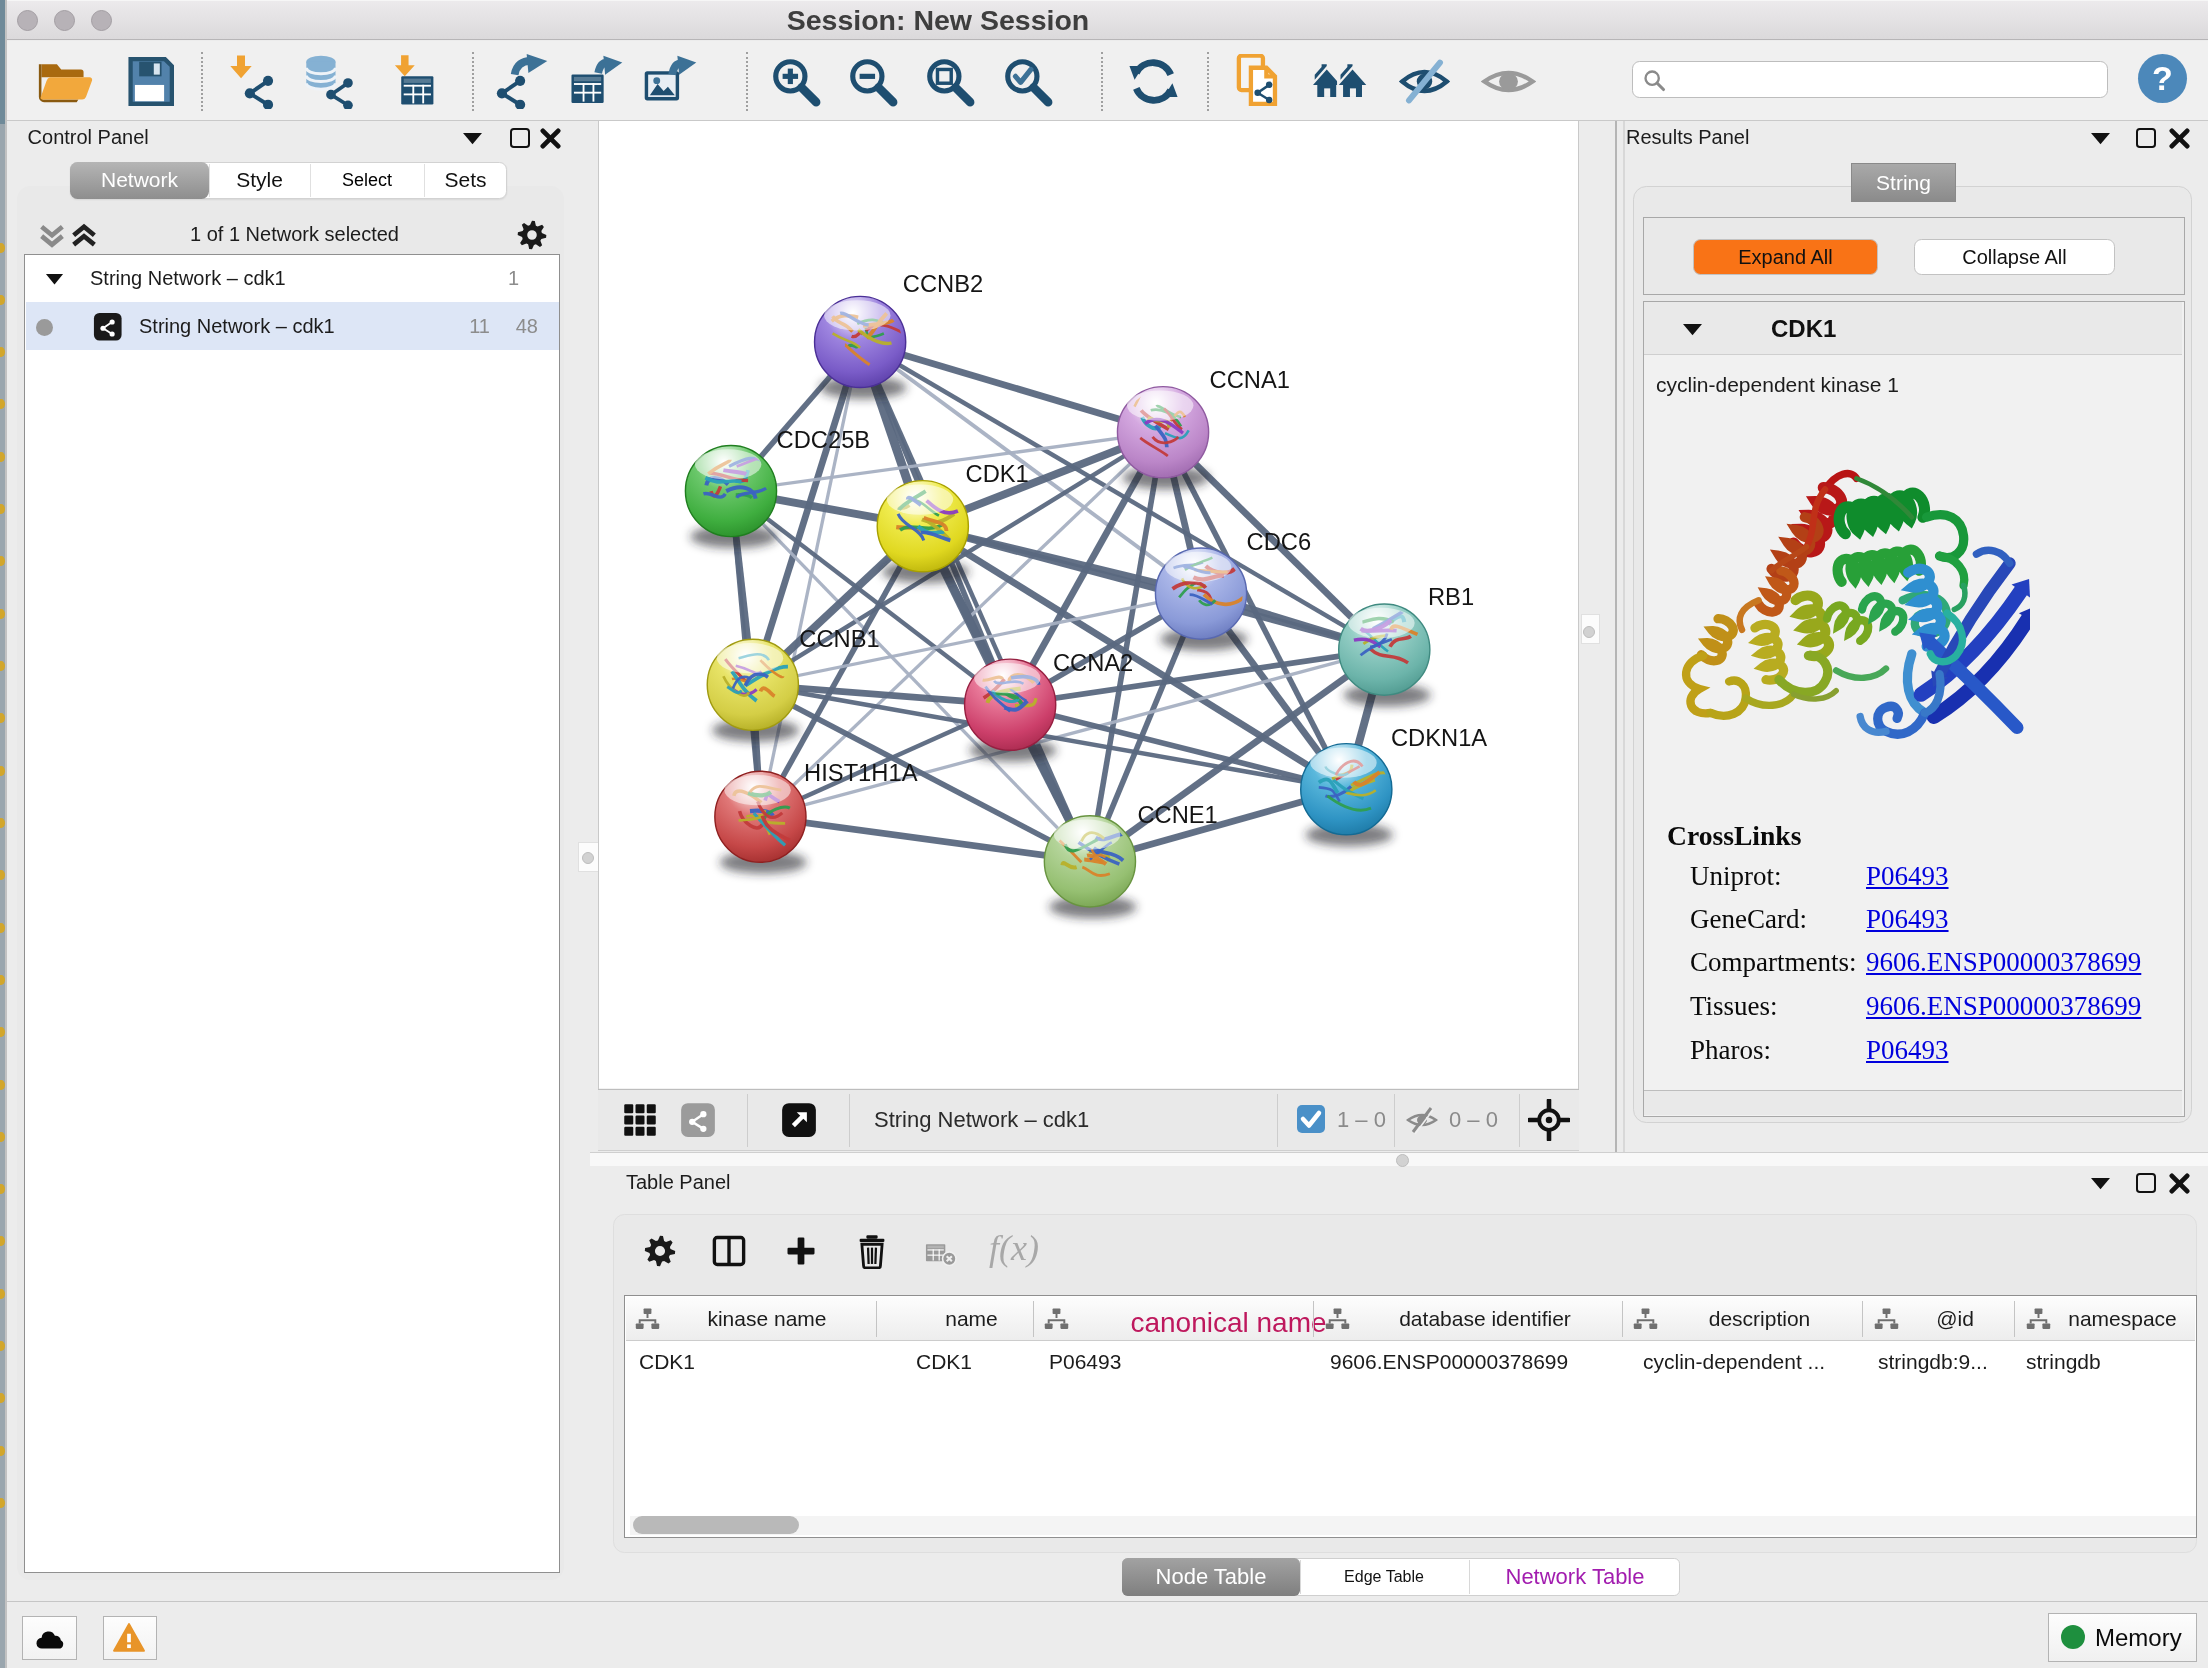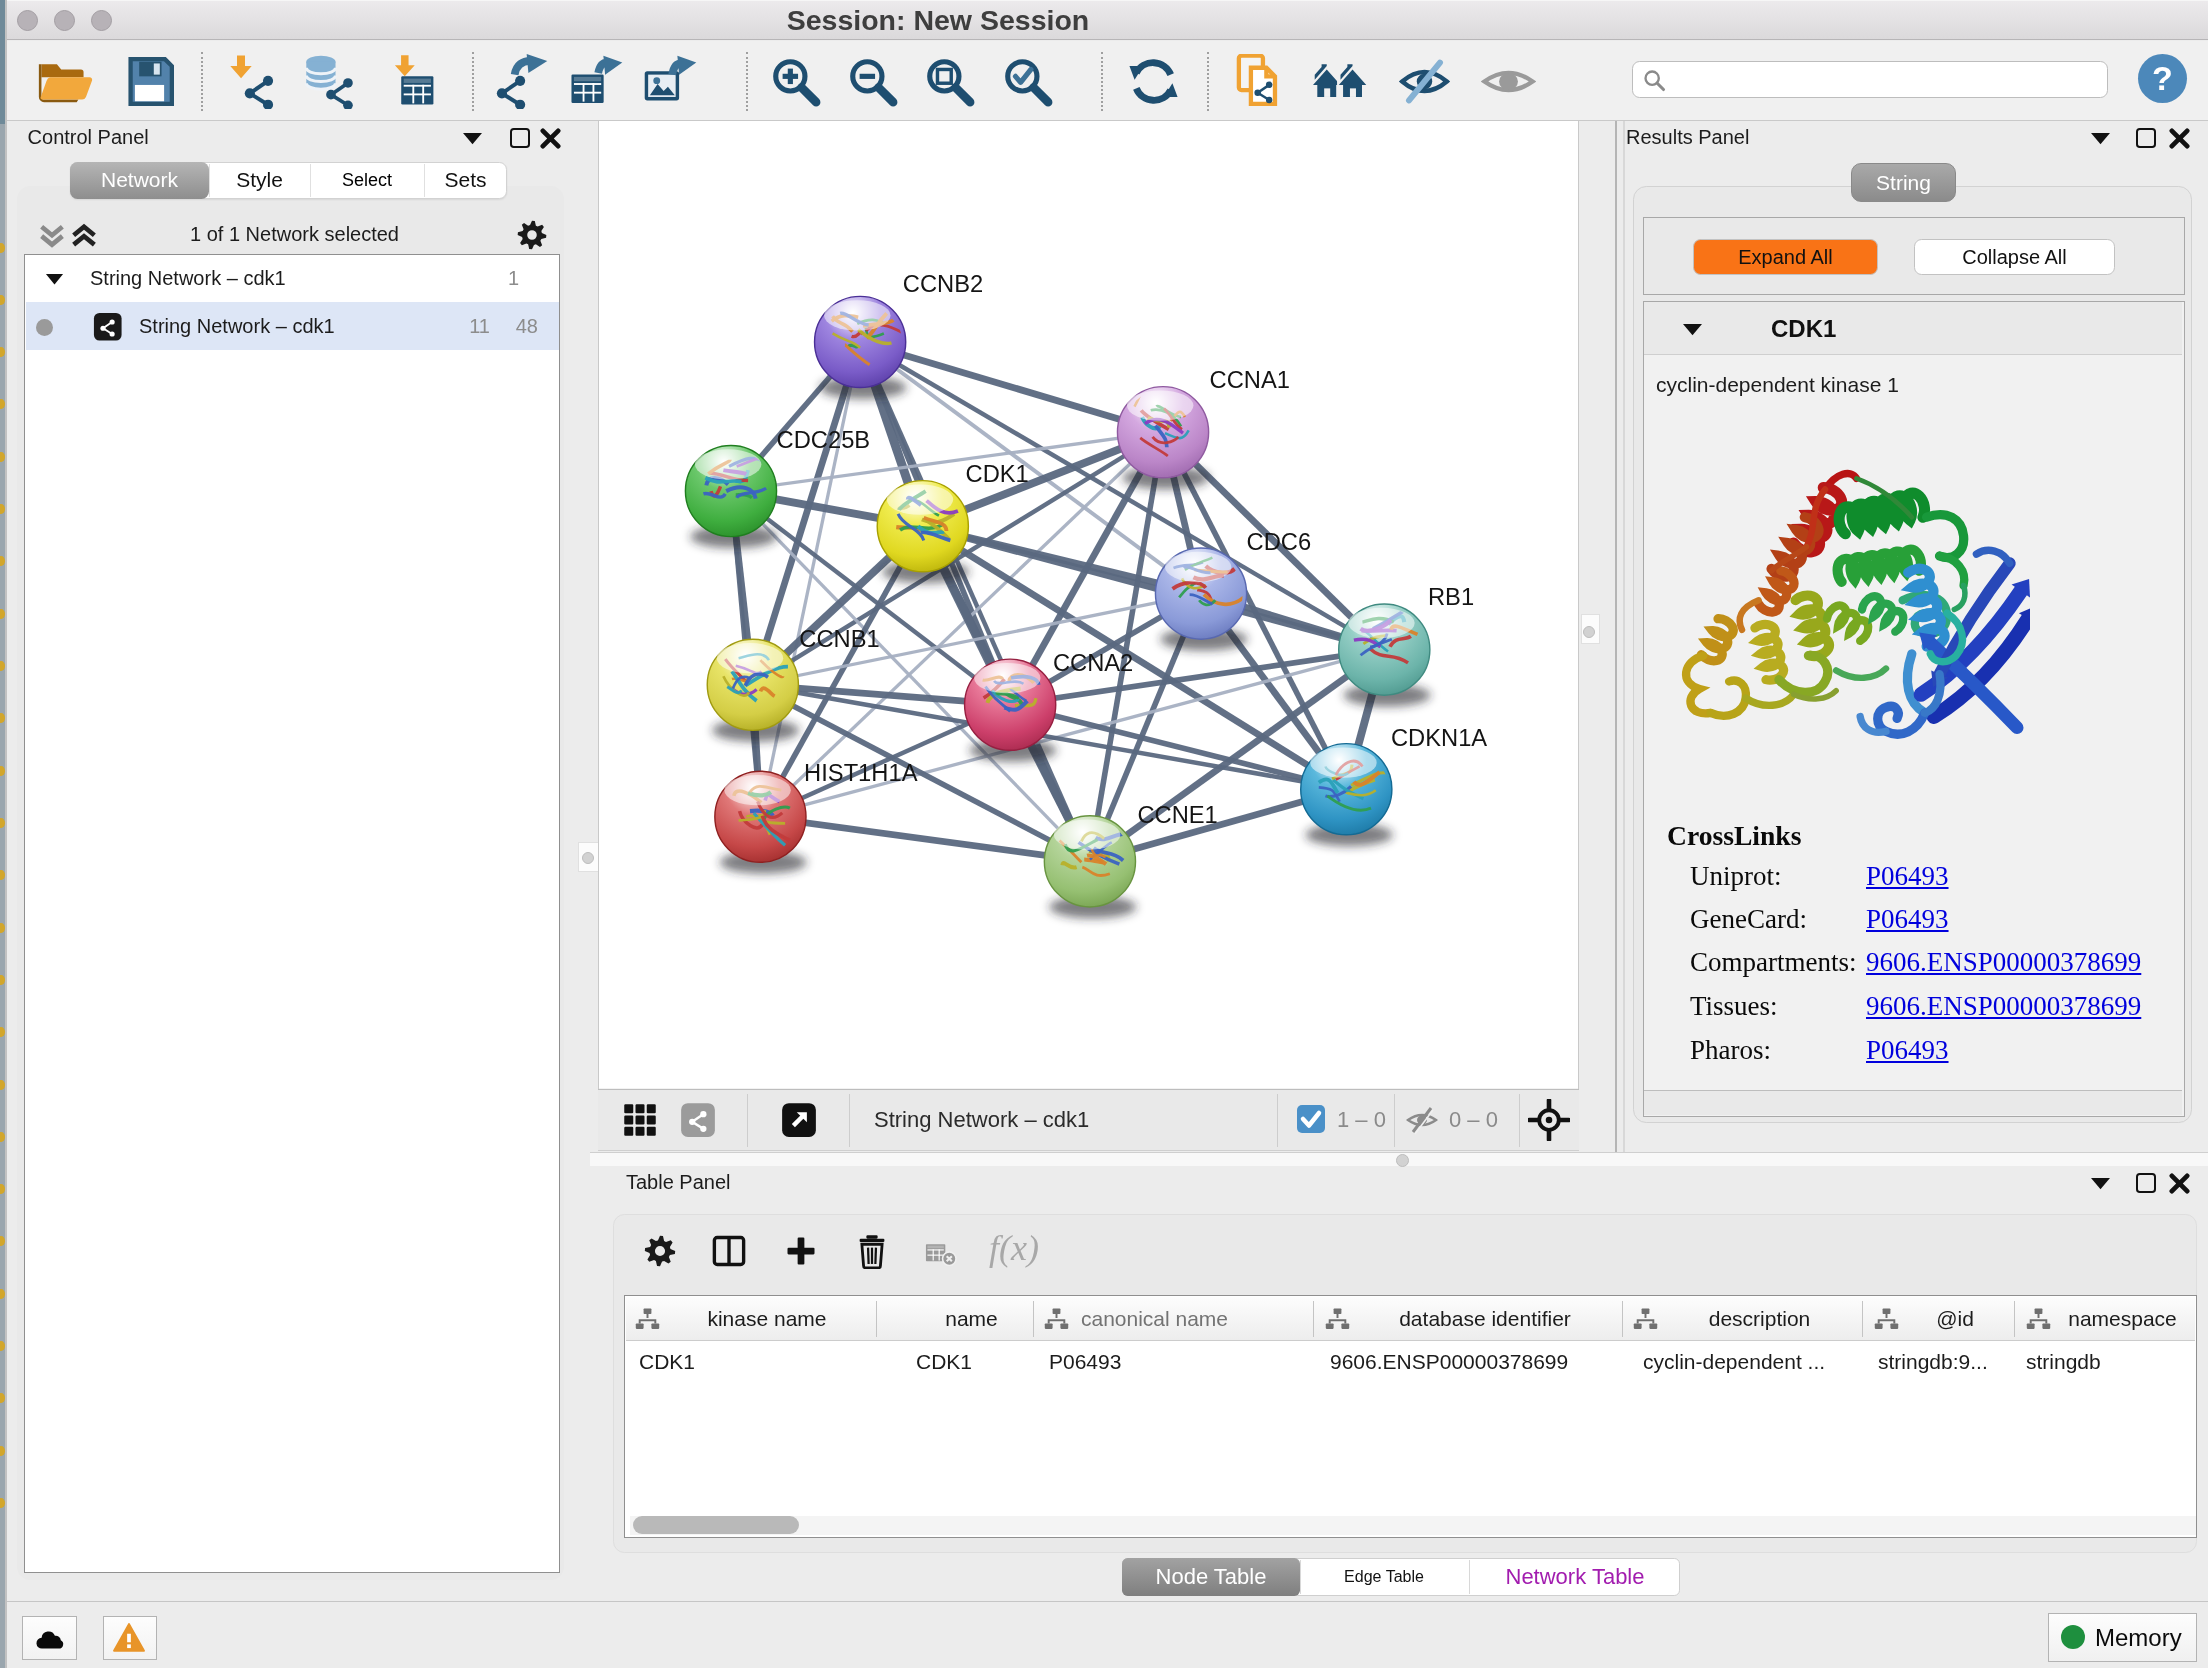--- a/index.html
+++ b/index.html
@@ -670,21 +670,21 @@
 <div class="abs" style="left:1623px;top:121px;width:1.9px;height:1031px;background:#d8d8d8"></div>
 <div class="abs" style="left:1626px;top:126px;font-size:20px;color:#1c1c1c">Results Panel</div>
 <svg style="position:absolute;left:2090px;top:132px" width="21" height="13.3" viewBox="0 0 22 14">
     <polygon points="1,1 21,1 11,13" fill="#111"></polygon>
   </svg>
 <div class="abs" style="left:2136px;top:128px;width:20px;height:20px;border:2.9px solid #111;border-radius:3.8px"></div>
 <svg style="position:absolute;left:2169px;top:128px" width="21" height="21" viewBox="0 0 22 22">
     <path d="M3 3 L19 19 M19 3 L3 19" stroke="#111" stroke-width="5" stroke-linecap="round"></path>
   </svg>
 <div class="abs" style="left:1633px;top:186px;width:559px;height:937px;background:#e9e9e9;border-radius:13.3px;border:1px solid #d2d2d2"></div>
-<div class="abs" style="left:1851px;top:163px;width:105px;height:39px;background:linear-gradient(#a9a9a9,#8b8b8b);border:1px solid #8a8a8a;border-radius:10px;color:#fff;font-size:21px;text-align:center;line-height:37px">String</div>
+<div class="abs" style="left:1851px;top:163px;width:105px;height:39px;background:linear-gradient(#a9a9a9,#8b8b8b);border:1px solid #8a8a8a;border-radius:0;color:#fff;font-size:21px;text-align:center;line-height:37px">String</div>
 <div class="abs" style="left:1643px;top:217px;width:542px;height:78px;border:1.9px solid #a8a8a8"></div>
 <div class="abs" style="left:1693px;top:239px;width:185px;height:36px;background:#f97316;border:1px solid #c2c2c2;border-radius:7.6px;font-size:20px;color:#111;text-align:center;line-height:34px">Expand All</div>
 <div class="abs" style="left:1914px;top:239px;width:201px;height:36px;background:#fff;border:1px solid #c2c2c2;border-radius:7.6px;font-size:20px;color:#111;text-align:center;line-height:34px">Collapse All</div>
 <div class="abs" style="left:1643px;top:301px;width:542px;height:816px;border:1.9px solid #a8a8a8;background:#f1f1f1"></div>
 <div class="abs" style="left:1644px;top:1090px;width:538px;height:25px;background:#e9e9e9;border-top:1.9px solid #bdbdbd"></div>
 <div class="abs" style="left:1644px;top:302px;width:538px;height:53px;background:#e9e9e9;border-bottom:1.9px solid #cfcfcf"></div>
 <svg style="position:absolute;left:1682px;top:323px" width="21" height="13.3" viewBox="0 0 22 14">
     <polygon points="1,1 21,1 11,13" fill="#111"></polygon>
   </svg>
 <div class="abs" style="left:1771px;top:315px;font-size:24px;font-weight:bold;color:#111">CDK1</div>
@@ -799,21 +799,21 @@
 <div class="abs" style="left:662px;top:1307px;width:210px;text-align:center;font-size:21px;color:#1c1c1c;white-space:nowrap;overflow:hidden">kinase name</div>
 <div class="abs" style="left:876px;top:1301px;height:36px;border-left:1.9px solid #c4c4c4"></div>
 <div class="abs" style="left:914px;top:1307px;width:115px;text-align:center;font-size:21px;color:#1c1c1c;white-space:nowrap;overflow:hidden">name</div>
 <div class="abs" style="left:1033px;top:1301px;height:36px;border-left:1.9px solid #c4c4c4"></div>
 <svg style="position:absolute;left:1044px;top:1307px" width="25" height="25" viewBox="0 0 64 64">
     <rect x="22" y="4" width="20" height="14" rx="2" fill="#6f6f6f"></rect>
     <path d="M32 18 v10 M12 42 v-8 h40 v8 M12 34 v8" stroke="#6f6f6f" stroke-width="5" fill="none"></path>
     <rect x="2" y="42" width="20" height="14" rx="2" fill="#6f6f6f"></rect>
     <rect x="42" y="42" width="20" height="14" rx="2" fill="#6f6f6f"></rect>
   </svg>
-<div class="abs" style="left:1035px;top:1307px;width:239px;text-align:center;font-size:21px;color:#737373;white-space:nowrap;overflow:hidden">canonical name</div>
+<div class="abs" style="left:1109px;top:1307px;width:239px;text-align:center;font-size:28px;color:#be185d;white-space:nowrap;overflow:hidden">canonical name</div>
 <div class="abs" style="left:1313px;top:1301px;height:36px;border-left:1.9px solid #c4c4c4"></div>
 <svg style="position:absolute;left:1325px;top:1307px" width="25" height="25" viewBox="0 0 64 64">
     <rect x="22" y="4" width="20" height="14" rx="2" fill="#6f6f6f"></rect>
     <path d="M32 18 v10 M12 42 v-8 h40 v8 M12 34 v8" stroke="#6f6f6f" stroke-width="5" fill="none"></path>
     <rect x="2" y="42" width="20" height="14" rx="2" fill="#6f6f6f"></rect>
     <rect x="42" y="42" width="20" height="14" rx="2" fill="#6f6f6f"></rect>
   </svg>
 <div class="abs" style="left:1352px;top:1307px;width:266px;text-align:center;font-size:21px;color:#1c1c1c;white-space:nowrap;overflow:hidden">database identifier</div>
 <div class="abs" style="left:1622px;top:1301px;height:36px;border-left:1.9px solid #c4c4c4"></div>
 <svg style="position:absolute;left:1633px;top:1307px" width="25" height="25" viewBox="0 0 64 64">

